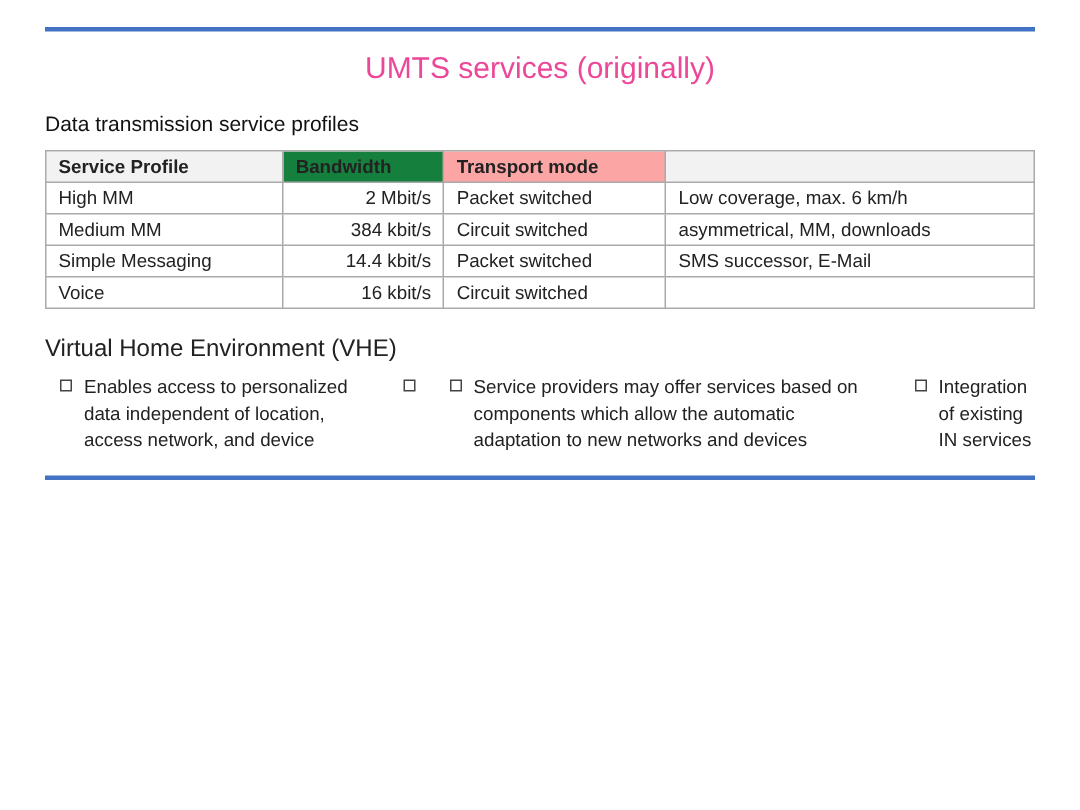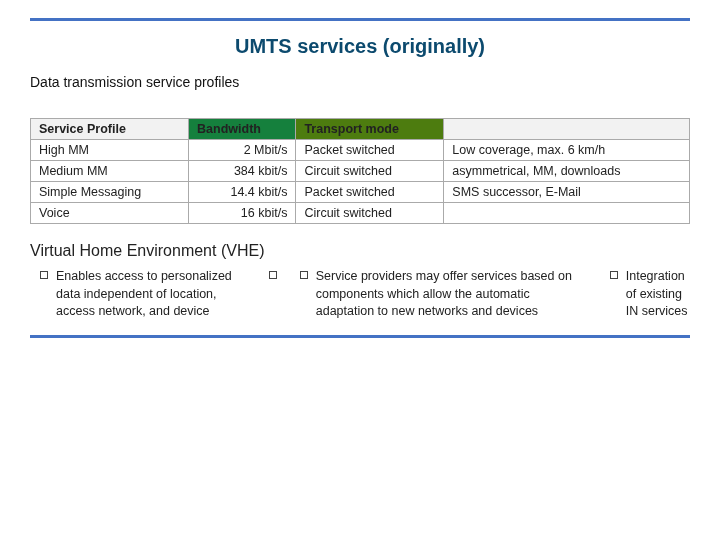--- a/index.html
+++ b/index.html
@@ -18,30 +18,30 @@
       width: 720px;
       height: 540px;
       padding: 18px 30px 18px 30px;
       display: flex;
       flex-direction: column;
       gap: 10px;
     }
 
     .page-title {
       font-size: 20px;
-      font-weight: bold;
+      font-weight: normal;
       text-align: center;
       margin-bottom: 6px;
-      color: #0c4a6e;
+      color: #ec4899;
     }
 
     .section-title {
       font-size: 14px;
       font-weight: normal;
-      margin-bottom: 18px;
+      margin-bottom: 0;
       color: #111;
     }
 
     .top-border {
       border-top: 3px solid #4472c4;
       margin-bottom: 4px;
     }
 
     .bottom-border {
       border-bottom: 3px solid #4472c4;
@@ -105,21 +105,21 @@
 
   <h1 class="page-title">UMTS services (originally)</h1>
 
   <p class="section-title">Data transmission service profiles</p>
 
   <table>
     <tbody id="table-body">
     <tr>
           <td style="font-weight: bold; background: rgb(242, 242, 242);">Service Profile</td>
           <td style="font-weight: bold; background: #15803d;">Bandwidth</td>
-          <td style="font-weight: bold; background: #4d7c0f;">Transport mode</td>
+          <td style="font-weight: bold; background: #fca5a5;">Transport mode</td>
           <td style="font-weight: bold; background: rgb(242, 242, 242);"></td>
         </tr>
         <tr>
           <td>High MM</td>
           <td style="text-align: right;">2 Mbit/s</td>
           <td>Packet switched</td>
           <td>Low coverage, max. 6 km/h</td>
         </tr>
         <tr>
           <td>Medium MM</td>

